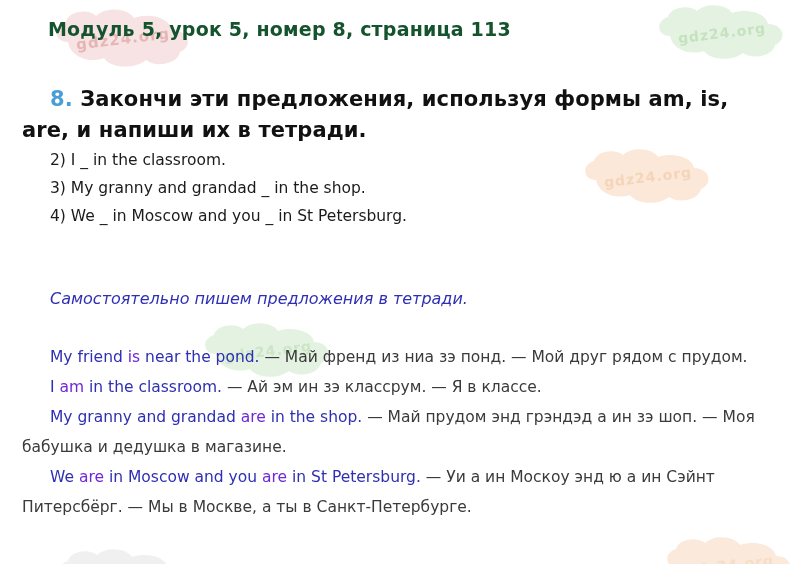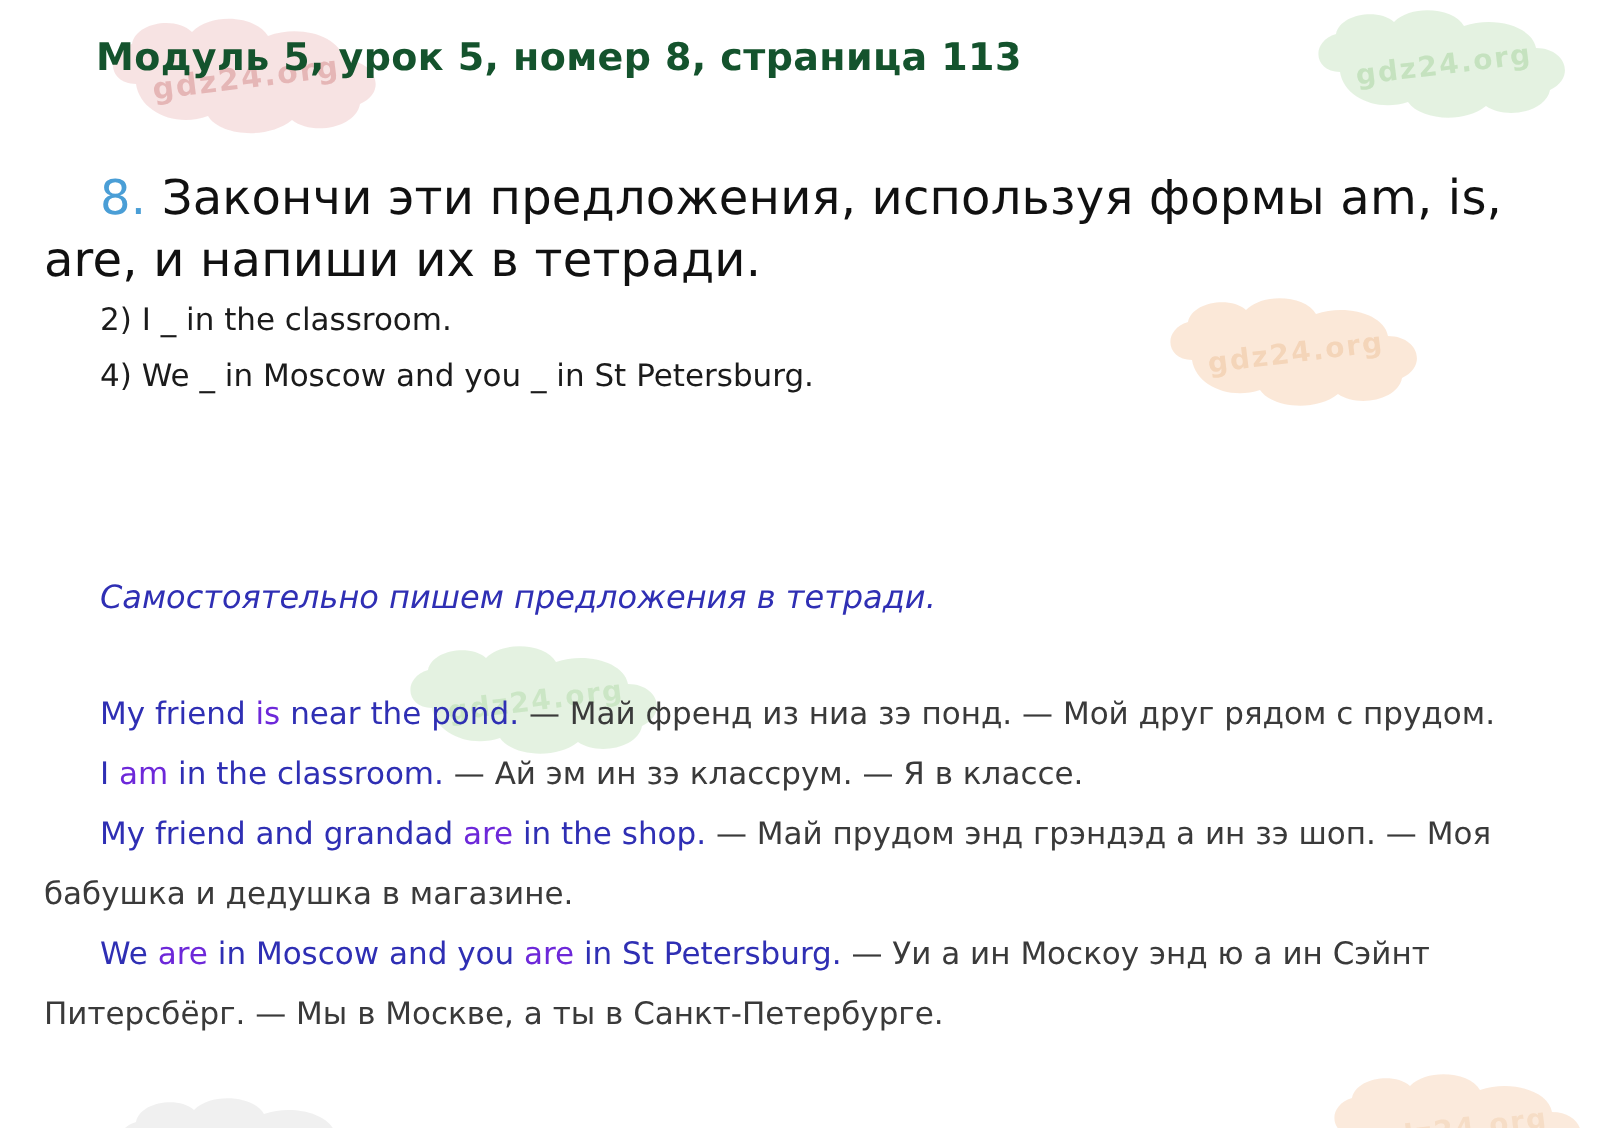--- a/index.html
+++ b/index.html
@@ -69,22 +69,22 @@
   }
 
   .block {
     position: absolute;
     left: 22px;
     width: 740px;
   }
 
   .instr {
     top: 84px;
-    font-size: 24px;
-    font-weight: normal;
+    font-size: 21px;
+    font-weight: bold;
     color: #111111;
     line-height: 31px;
     text-indent: 28px;
     letter-spacing: 0.1px;
   }
   .instr .num { color: #4a9ed6; }
 
   .items {
     top: 146px;
     font-size: 15.5px;
@@ -175,37 +175,38 @@
 
     <div class="title">Модуль 5, урок 5, номер 8, страница 113</div>
 
     <div class="block instr">
       <span class="num">8.</span>
       <span>Закончи эти предложения, используя формы am, is, are, и напиши их в тетради.</span>
     </div>
 
     <div class="block items">
       <div class="li">2) I _ in the classroom.</div>
+      <div class="li">3) My granny and grandad _ in the shop.</div>
       <div class="li">4) We _ in Moscow and you _ in St Petersburg.</div>
     </div>
 
     <div class="block selfwork">Самостоятельно пишем предложения в тетради.</div>
 
     <div class="block answers">
 
       <p class="answer">
         <span class="en">My friend </span><span class="verb">is</span><span class="en"> near the pond.</span><span class="ru"> — Май френд из ниа зэ понд.</span><span class="ru"> — Мой друг рядом с прудом.</span>
       </p>
 
       <p class="answer">
         <span class="en">I </span><span class="verb">am</span><span class="en"> in the classroom.</span><span class="ru"> — Ай эм ин зэ классрум.</span><span class="ru"> — Я в классе.</span>
       </p>
 
       <p class="answer">
-        <span class="en">My friend and grandad </span><span class="verb">are</span><span class="en"> in the shop.</span><span class="ru"> — Май прудом энд грэндэд а ин зэ шоп.</span><span class="ru"> — Моя бабушка и дедушка в магазине.</span>
+        <span class="en">My granny and grandad </span><span class="verb">are</span><span class="en"> in the shop.</span><span class="ru"> — Май прудом энд грэндэд а ин зэ шоп.</span><span class="ru"> — Моя бабушка и дедушка в магазине.</span>
       </p>
 
       <p class="answer">
         <span class="en">We </span><span class="verb">are</span><span class="en"> in Moscow and you </span><span class="verb">are</span><span class="en"> in St Petersburg.</span><span class="ru"> — Уи а ин Москоу энд ю а ин Сэйнт Питерсбёрг.</span><span class="ru"> — Мы в Москве, а ты в Санкт-Петербурге.</span>
       </p>
 
     </div>
 
   </div>
 </div>

